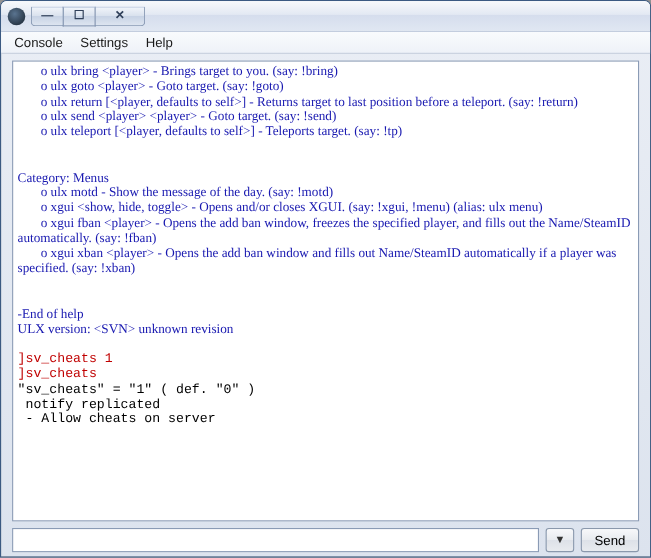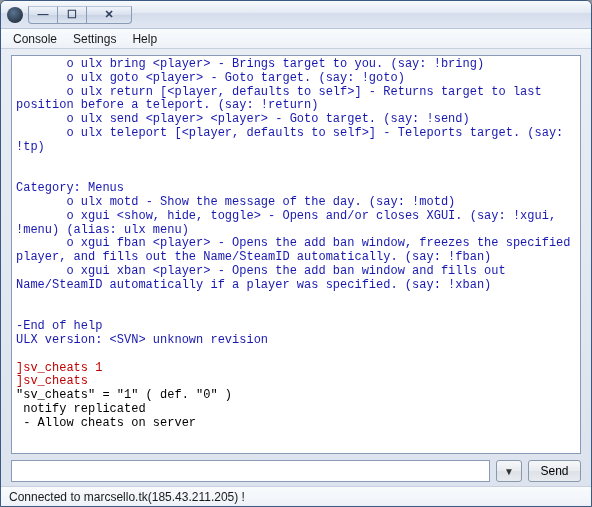--- a/index.html
+++ b/index.html
@@ -91,21 +91,21 @@
   background: #fff;
   border: 1px solid #8a9bb5;
   font-family: "Courier New", monospace;
   font-size: 12px;
   line-height: 1.15;
   padding: 2px 4px;
   overflow: hidden;
   white-space: pre-wrap;
   word-wrap: break-word;
 }
-.console .blue { color: #1818b0; }
+.console .blue { color: #1818b0; font-family: Liberation Serif, serif; }
 .console .red { color: #c00000; }
 .console .black { color: #000; }
 .input-row {
   display: flex;
   gap: 6px;
   align-items: stretch;
 }
 .cmd-input {
   flex: 1;
   height: 22px;
@@ -183,17 +183,14 @@
       <input class="cmd-input" type="text" value="" style="">
       <div class="arrow-btn">
           <span>▼</span>
         </div>
       <button class="send-btn">
           <span>Send</span>
         </button>
     </div>
   </div>
 
-  <div class="statusbar">
-    <span>Connected to marcsello.tk(185.43.211.205) !</span>
-  </div>
 
 </div>
 
 </body></html>

